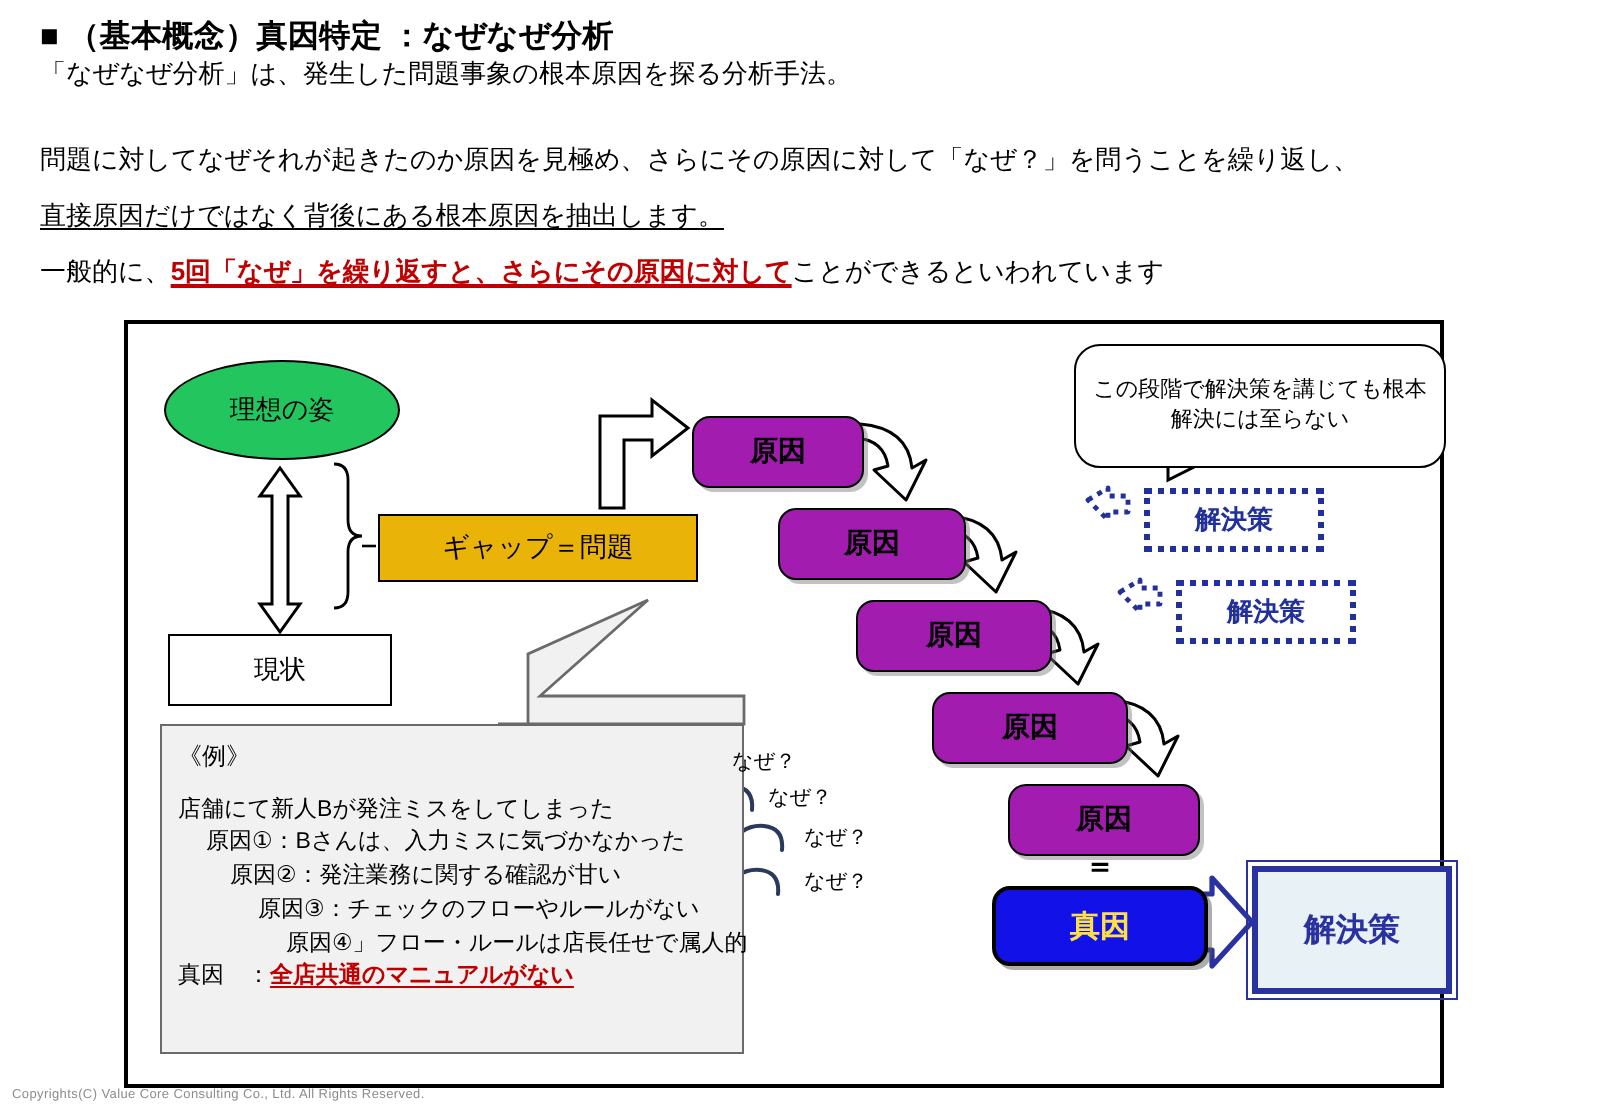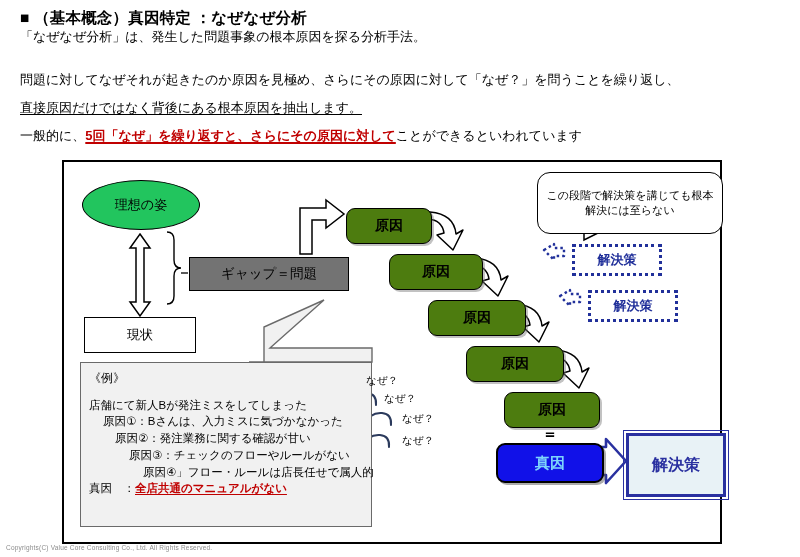--- a/index.html
+++ b/index.html
@@ -36,45 +36,45 @@
     left:18px;top:18px;width:116px;height:48px;border:1.6px solid #000;border-radius:50%;
     display:flex;align-items:center;justify-content:center;font-size:13px;background:#22c55e;
   }
   
   #current-box{
     left:20px;top:155px;width:110px;height:34px;border:1.3px solid #000;background:#fff;
     display:flex;align-items:center;justify-content:center;font-size:13px;
   }
   
   #gap-box{
-    left:125px;top:95px;width:158px;height:32px;border:1.5px solid #000;background:#737373;
+    left:125px;top:95px;width:158px;height:32px;border:1.5px solid #000;background:#eab308;
     display:flex;align-items:center;justify-content:center;font-size:13.5px;
   }
 
   
   .cause{
-    height:34px;background:#4d7c0f;border:1.7px solid #000;border-radius:9px;
+    height:34px;background:#a21caf;border:1.7px solid #000;border-radius:9px;
     display:flex;align-items:center;justify-content:center;font-size:14px;font-weight:bold;
     box-shadow:2px 2px 0 rgba(120,120,120,.45);
   }
   #cause0{left:282px;top:46px;width:84px;}
   #cause1{left:325px;top:92px;width:92px;}
   #cause2{left:364px;top:138px;width:96px;}
   #cause3{left:402px;top:184px;width:96px;}
   #cause4{left:440px;top:230px;width:94px;}
 
   
   #equals{
     left:471px;top:264px;width:30px;font-size:15px;font-weight:bold;text-align:center;
     line-height:1;letter-spacing:0;
   }
   
   #true-cause{
     left:432px;top:281px;width:104px;height:36px;background:#1111E8;border:2px solid #000;
-    border-radius:9px;color:#7dd3fc;font-size:15px;font-weight:bold;
+    border-radius:9px;color:#fde047;font-size:15px;font-weight:bold;
     display:flex;align-items:center;justify-content:center;
     box-shadow:2px 2px 0 rgba(90,90,90,.5);
   }
   
   #final-solution{
     left:562px;top:271px;width:94px;height:58px;background:#E8F2F6;
     border:3px solid #2A31A0;outline:1px solid #2A31A0;outline-offset:2px;
     color:#2A31A0;font-size:16px;font-weight:bold;
     display:flex;align-items:center;justify-content:center;
   }

